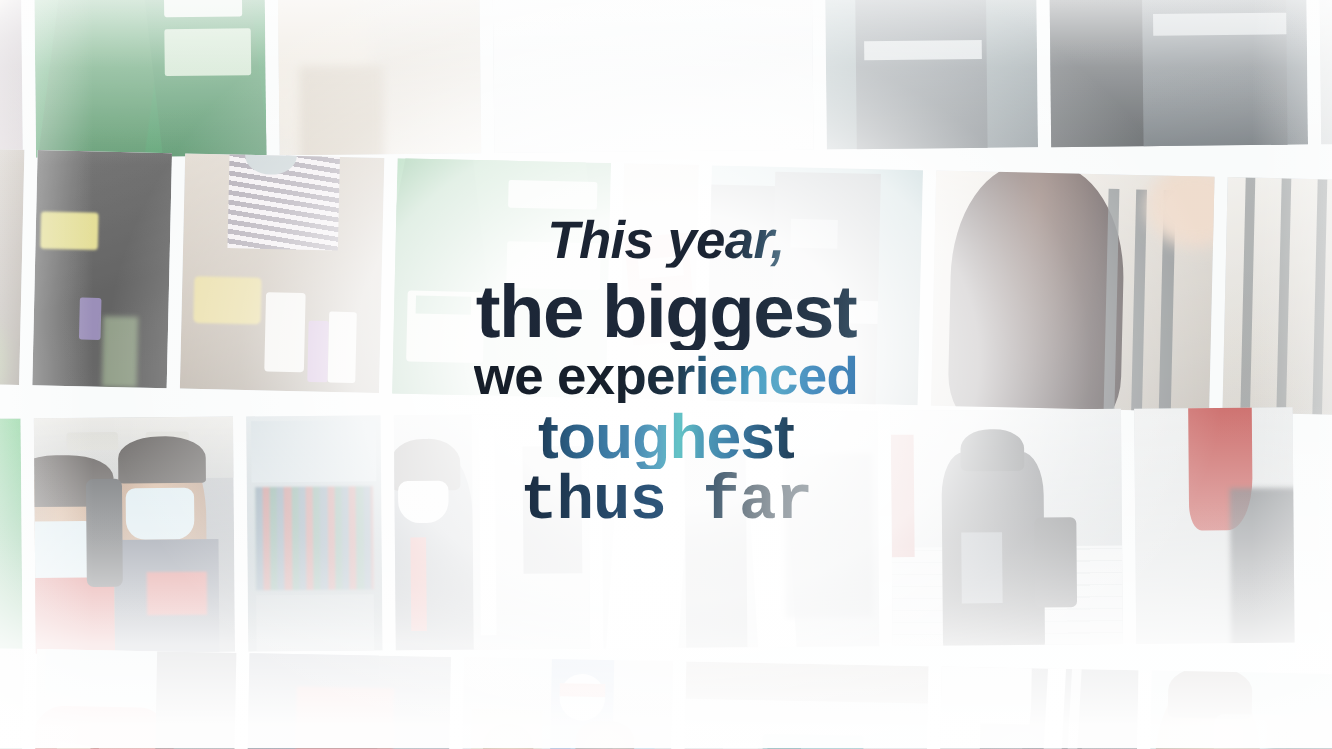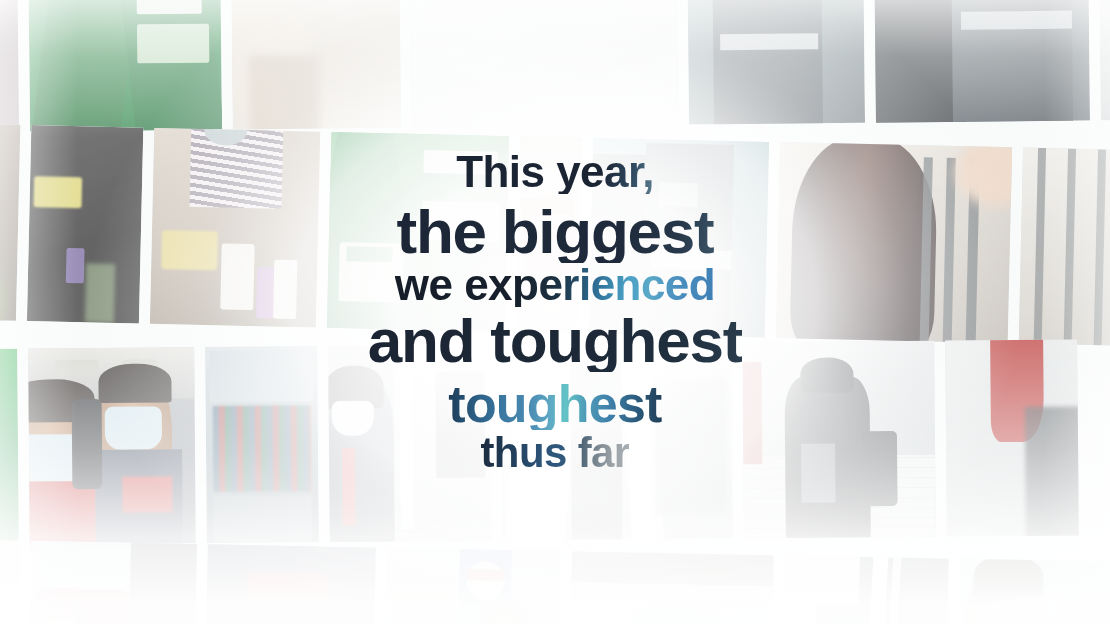--- a/index.html
+++ b/index.html
@@ -95,26 +95,26 @@
     display:flex; flex-direction:column;
     align-items:center; justify-content:center;
     pointer-events:none;
   }
   .line {
     white-space:nowrap;
     font-weight:bold;
     letter-spacing:-0.012em;
     line-height:1.0;
   }
-  .l1 { font-size:44px; margin-bottom:7px; }
+  .l1 { font-size:44px; margin-bottom:7px;font-style:italic; }
   .l2 { font-size:44px; margin-bottom:3px; }
   .l3 { font-size:62px; margin-bottom:0px; letter-spacing:-0.02em; }
   .l4 { font-size:62px; margin-bottom:6px; letter-spacing:-0.02em; }
   .l5 { font-size:52px; margin-bottom:2px; letter-spacing:-0.015em; }
-  .l6 { font-size:42px; letter-spacing:-0.015em; }
+  .l6 { font-size:52px; letter-spacing:-0.015em;font-family:Liberation Mono, monospace; }
 
   .g1 { 
     background-image:linear-gradient(100deg,#1b2433 0%,#1b2433 72%,#2f4a60 88%,#5f7f92 100%);
     -webkit-background-clip:text; background-clip:text; color:transparent;
   }
   .g2 { 
     background-image:linear-gradient(95deg,
       #151d29 0%,#17202c 38%,#1d3446 52%,#2f6f96 63%,
       #4a9fc4 72%,#5aa8c8 79%,#4a8fc0 88%,#3f7fb4 100%);
     -webkit-background-clip:text; background-clip:text; color:transparent;
@@ -402,18 +402,17 @@
   <div id="wash-global"></div>
   <div id="wash-top"></div>
   <div id="wash-edges"></div>
   <div id="wash-bottom"></div>
   <div id="wash-center"></div>
 
   <div id="headline">
     <div class="line l1 g1">This year,</div>
     <div class="line l3 g3">the biggest</div>
     <div class="line l2 g2">we experienced</div>
-    <div class="line l4 g4">and toughest</div>
     <div class="line l5 g5">toughest</div>
     <div class="line l6 g6">thus far</div>
   </div>
 
 </div>
 
 </body></html>

